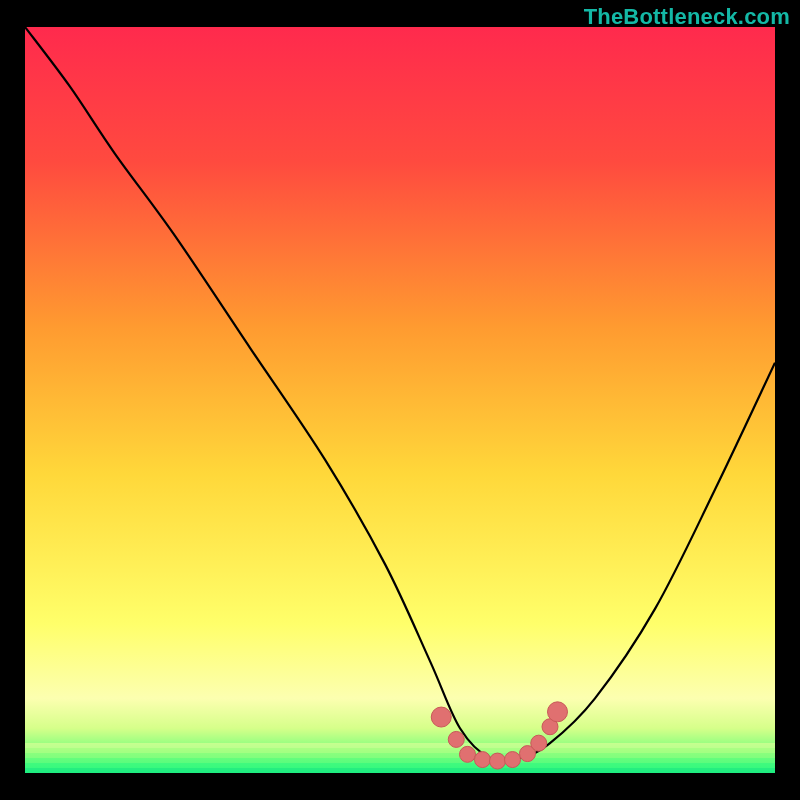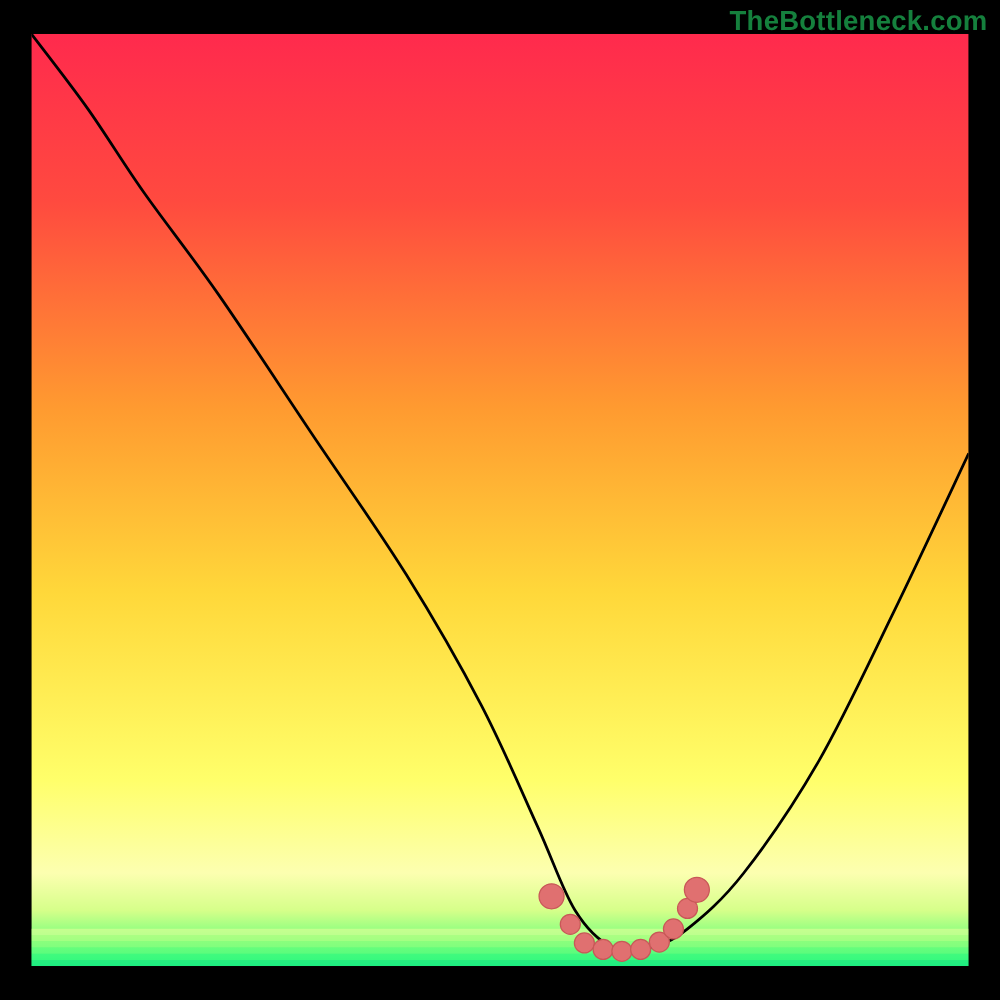--- a/index.html
+++ b/index.html
@@ -14,21 +14,21 @@
   .stage {
     position: relative;
     width: 800px;
     height: 800px;
     background: #000;
   }
   .watermark {
     position: absolute;
     top: 4px;
     right: 10px;
-    color: #15803d;
+    color: #14b8a6;
     font-size: 22px;
     font-weight: 600;
     letter-spacing: 0.2px;
     z-index: 5;
     user-select: none;
   }
   .plot {
     position: absolute;
     left: 25px;
     top: 27px;

